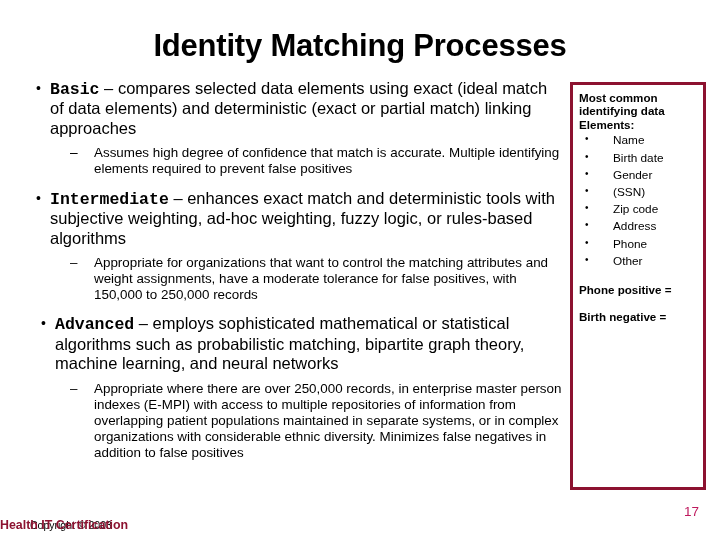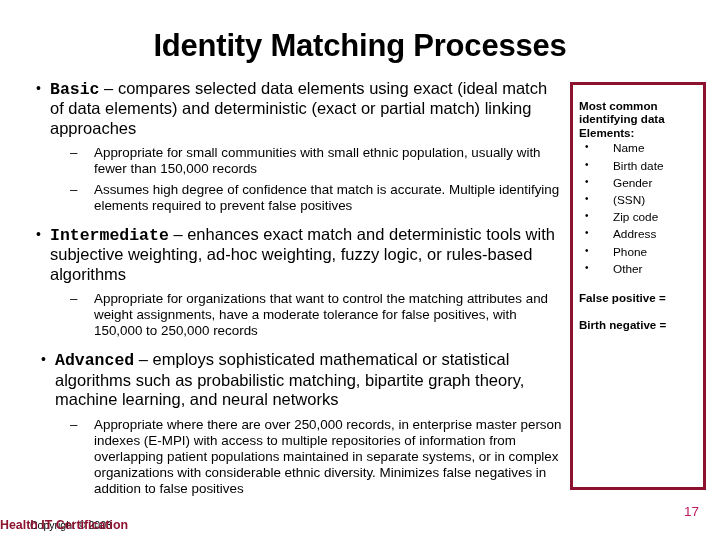--- a/index.html
+++ b/index.html
@@ -94,21 +94,21 @@
   
   #sidebar-box {
     position: absolute;
     left: 570px;
     top: 82px;
     width: 136px;
     height: 408px;
     box-sizing: border-box;
     border: 3px solid #8C1230;
     background: #ffffff;
-    padding: 14px 5px 4px 6px;
+    padding: 6px 5px 4px 6px;
   }
   #sidebar-heading {
     font-size: 11.6px;
     font-weight: bold;
     line-height: 1.16;
     color: #000000;
     margin-bottom: 1px;
   }
   .side-list {
     margin: 0;
@@ -176,21 +176,21 @@
   <div id="slide-title">Identity Matching Processes</div>
 
   <div id="body-column">
 
     <div>
       <div class="lvl1">
         <span class="b-marker">•</span><span class="lead">Basic</span><span> </span><span>–</span><span> compares selected data elements using exact (ideal match of data elements) and deterministic (exact or partial match) linking approaches</span>
       </div>
       <div class="sub-group">
         <div class="lvl2">
-          <span class="d-marker">–</span><span>Appropriate for small communities with small ethnic population, usually with fewer than 150,000 records</span>
+          <span class="d-marker">–</span>
         </div>
         <div class="lvl2">
           <span class="d-marker">–</span><span>Assumes high degree of confidence that match is accurate. Multiple identifying elements required to prevent false positives</span>
         </div>
       </div>
     </div>
 
     <div id="blk-intermediate">
       <div class="lvl1">
         <span class="b-marker">•</span><span class="lead">Intermediate</span><span> </span><span>–</span><span> enhances exact match and deterministic tools with subjective weighting, ad-hoc weighting, fuzzy logic, or rules-based algorithms</span>
@@ -240,21 +240,21 @@
       </li>
       <li>
         <span class="s-marker">•</span><span>Phone</span>
       </li>
       <li>
         <span class="s-marker">•</span><span>Other</span>
       </li>
     </ul>
 
     <div class="def-block">
-      <span class="def-term">False positive =</span>
+      <span class="def-term">Phone positive =</span>
     </div>
 
     <div class="def-block">
       <span class="def-term">Birth negative =</span>
     </div>
 
   </div>
 
   <div id="footer-copyright">Copyright © 2003</div>
 

